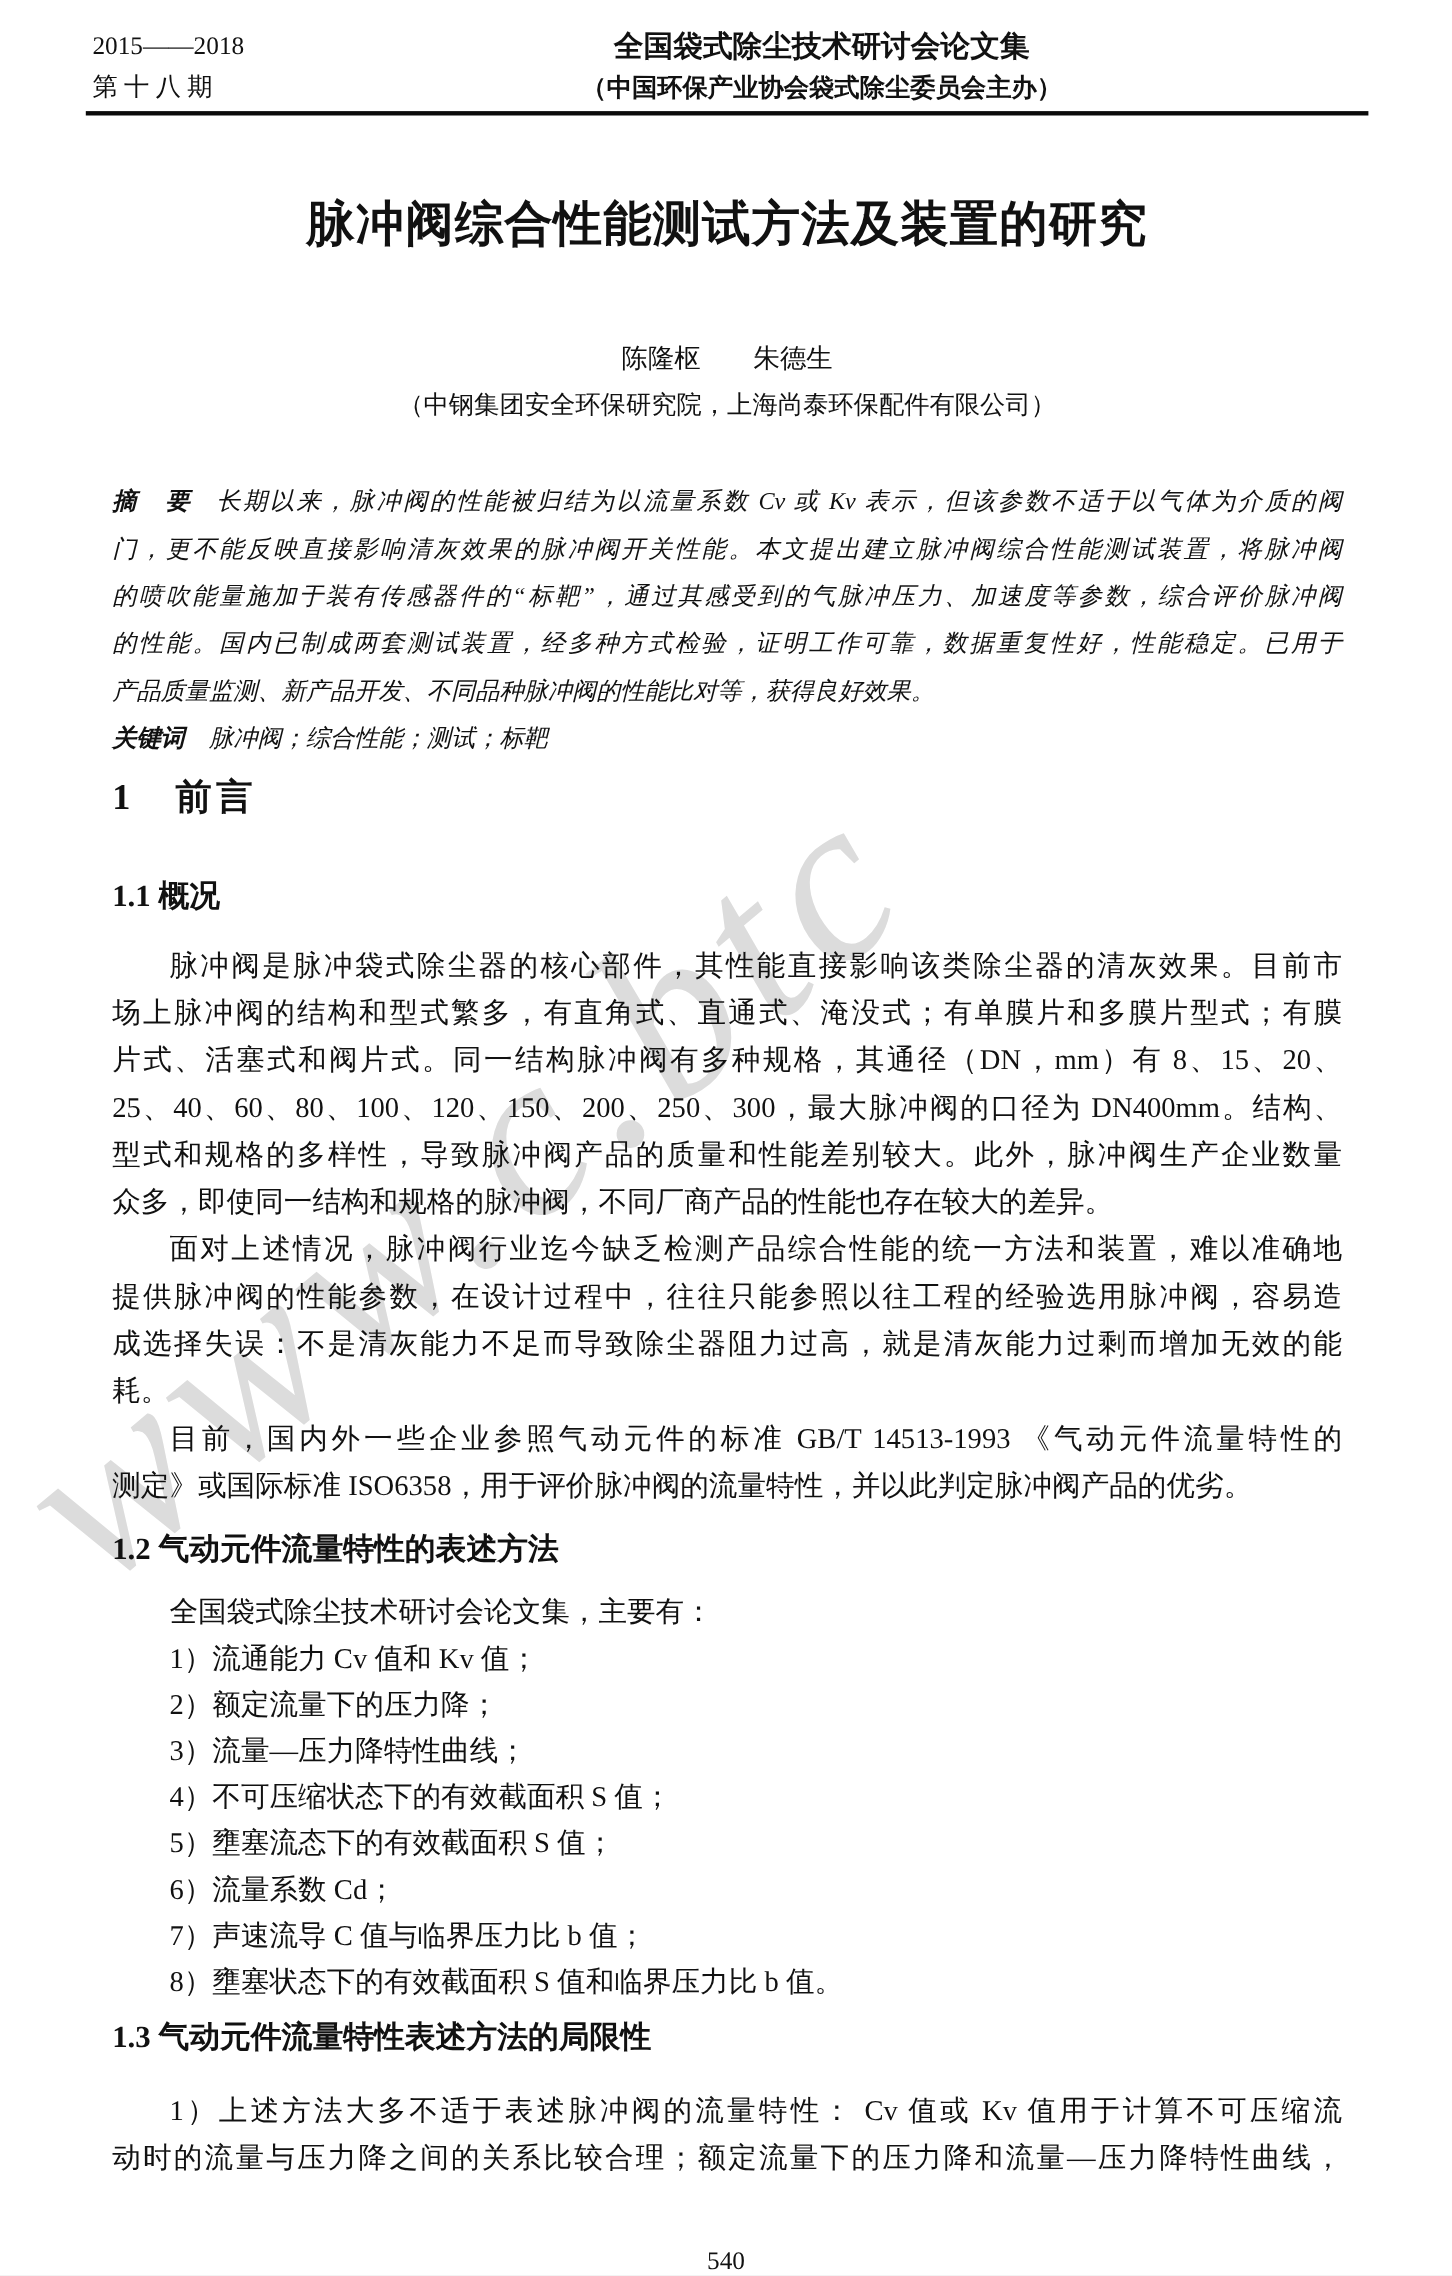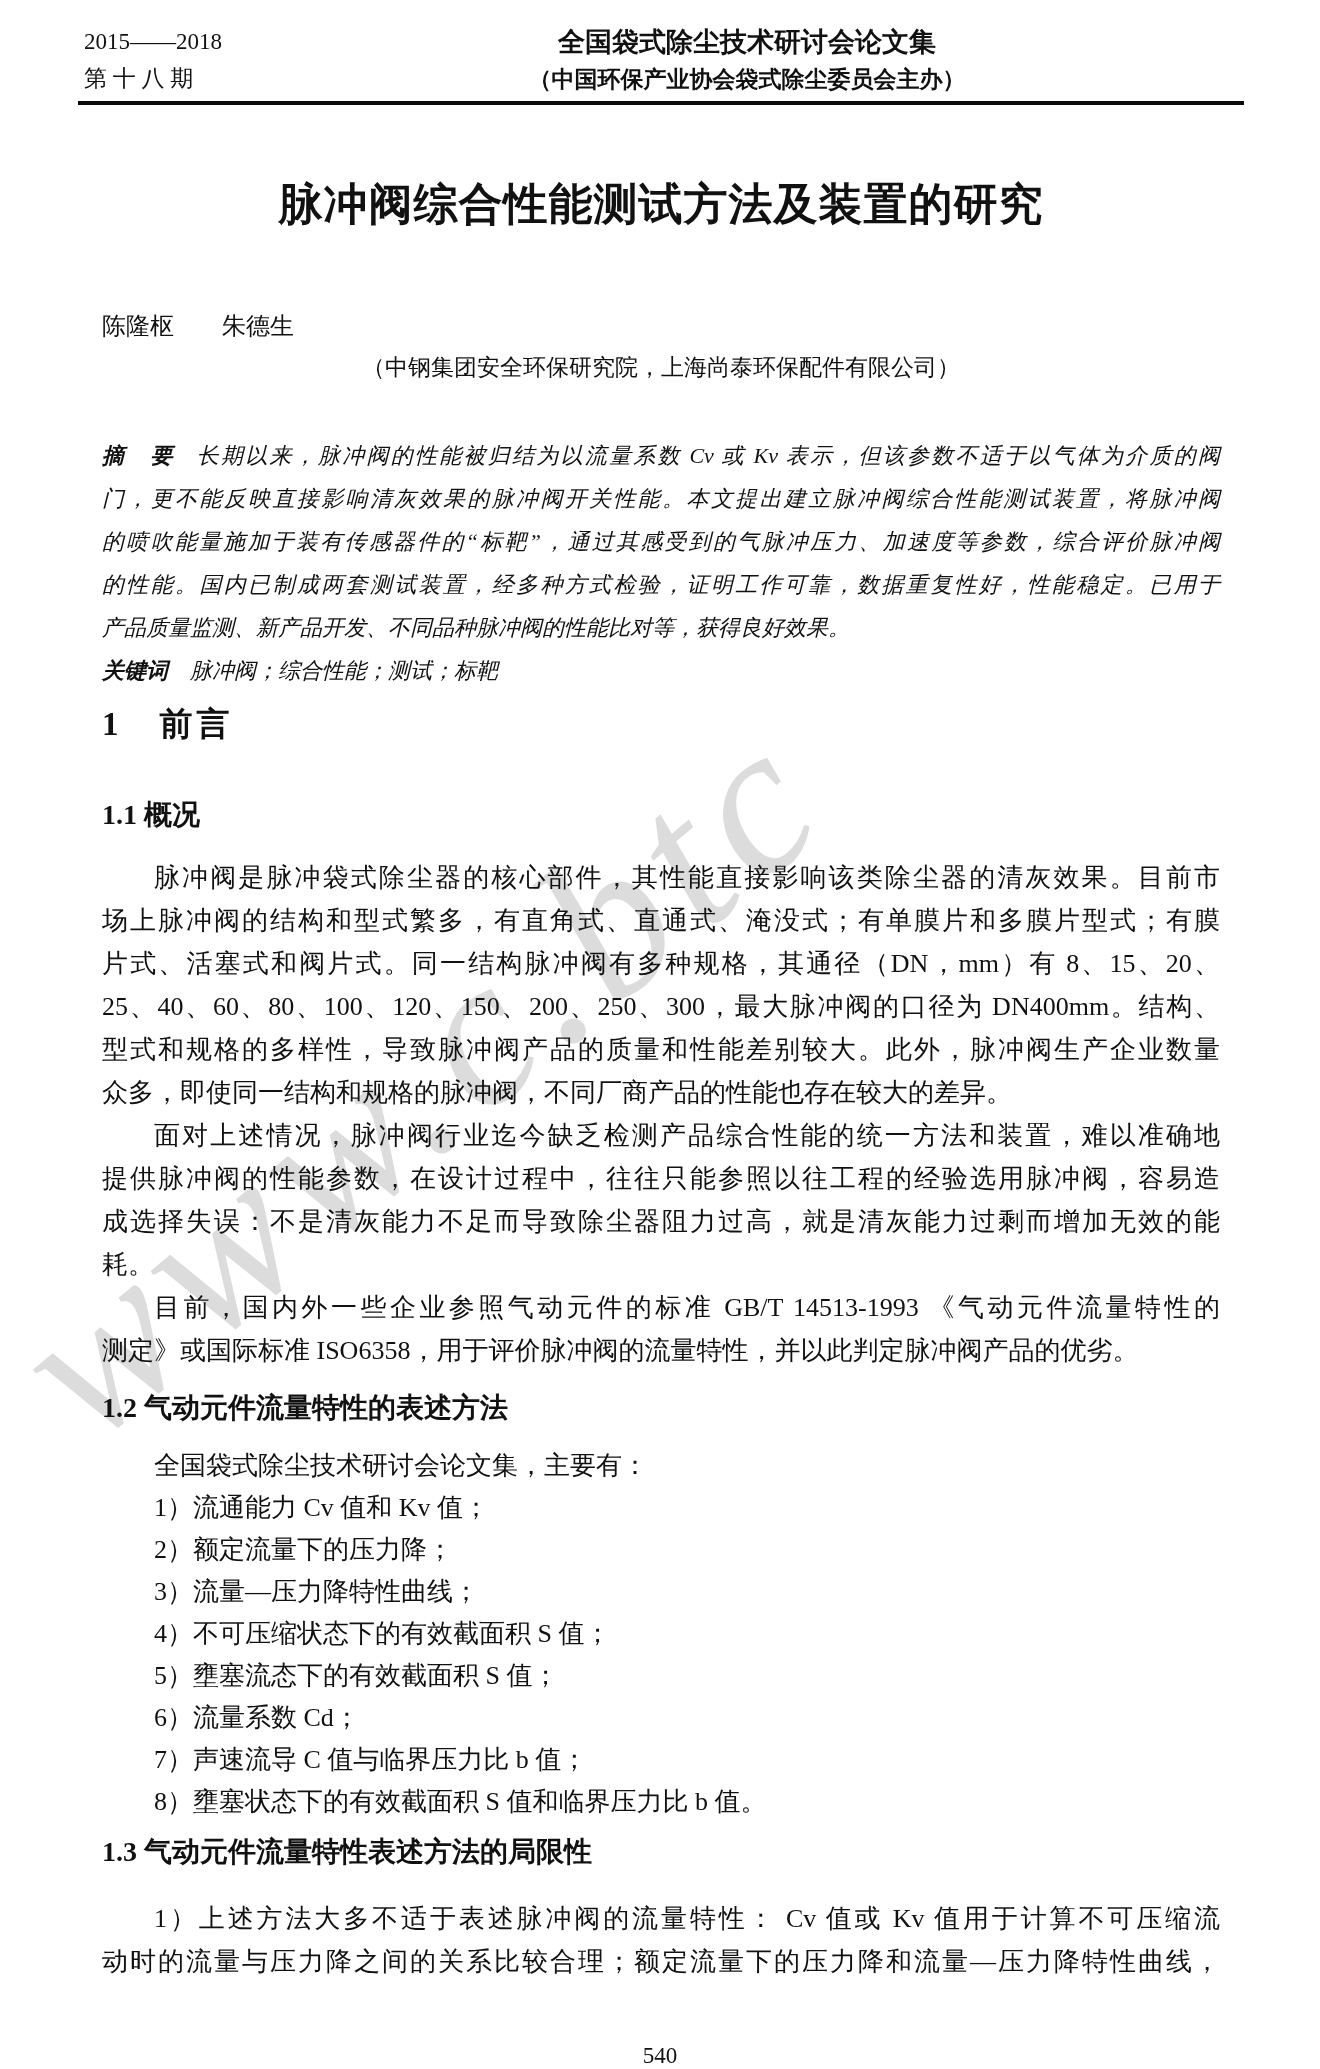--- a/index.html
+++ b/index.html
@@ -36,21 +36,21 @@
   .h-row{font-size:23px;line-height:28px;white-space:nowrap;}
   .h-spread{display:flex;justify-content:space-between;}
   .h-sans{font-family:"Liberation Sans", sans-serif;font-weight:bold;}
   .c .h-row.top{font-size:27px;}
   .c .h-row.bot{font-size:23px;}
   .rule{position:absolute;left:78px;right:76px;top:101px;height:4px;background:#0a0a0a;z-index:1;}
   
   .title{position:absolute;left:0;right:0;top:180px;text-align:center;
          font-family:"Liberation Sans", sans-serif;font-weight:bold;
          font-size:44px;line-height:48px;letter-spacing:1px;}
-  .authors{position:absolute;left:0;right:0;top:310px;text-align:left;font-size:24px;}
+  .authors{position:absolute;left:0;right:0;top:310px;text-align:center;font-size:24px;}
   .affil{position:absolute;left:0;right:0;top:352px;text-align:center;font-size:23px;}
   
   .abstract{position:absolute;left:0;right:0;top:434px;font-size:22px;}
   .a-line{line-height:43px;white-space:nowrap;font-style:italic;}
   .a-line.fill{white-space:normal;text-align:justify;text-align-last:justify;}
   .blb{font-weight:bold;margin-right:22px;}
   
   .h1{position:absolute;left:0;top:702px;font-weight:bold;font-size:33px;letter-spacing:4px;}
   .h2{position:absolute;left:0;font-weight:bold;font-size:28px;}
   .h2.s11{top:796px;}

